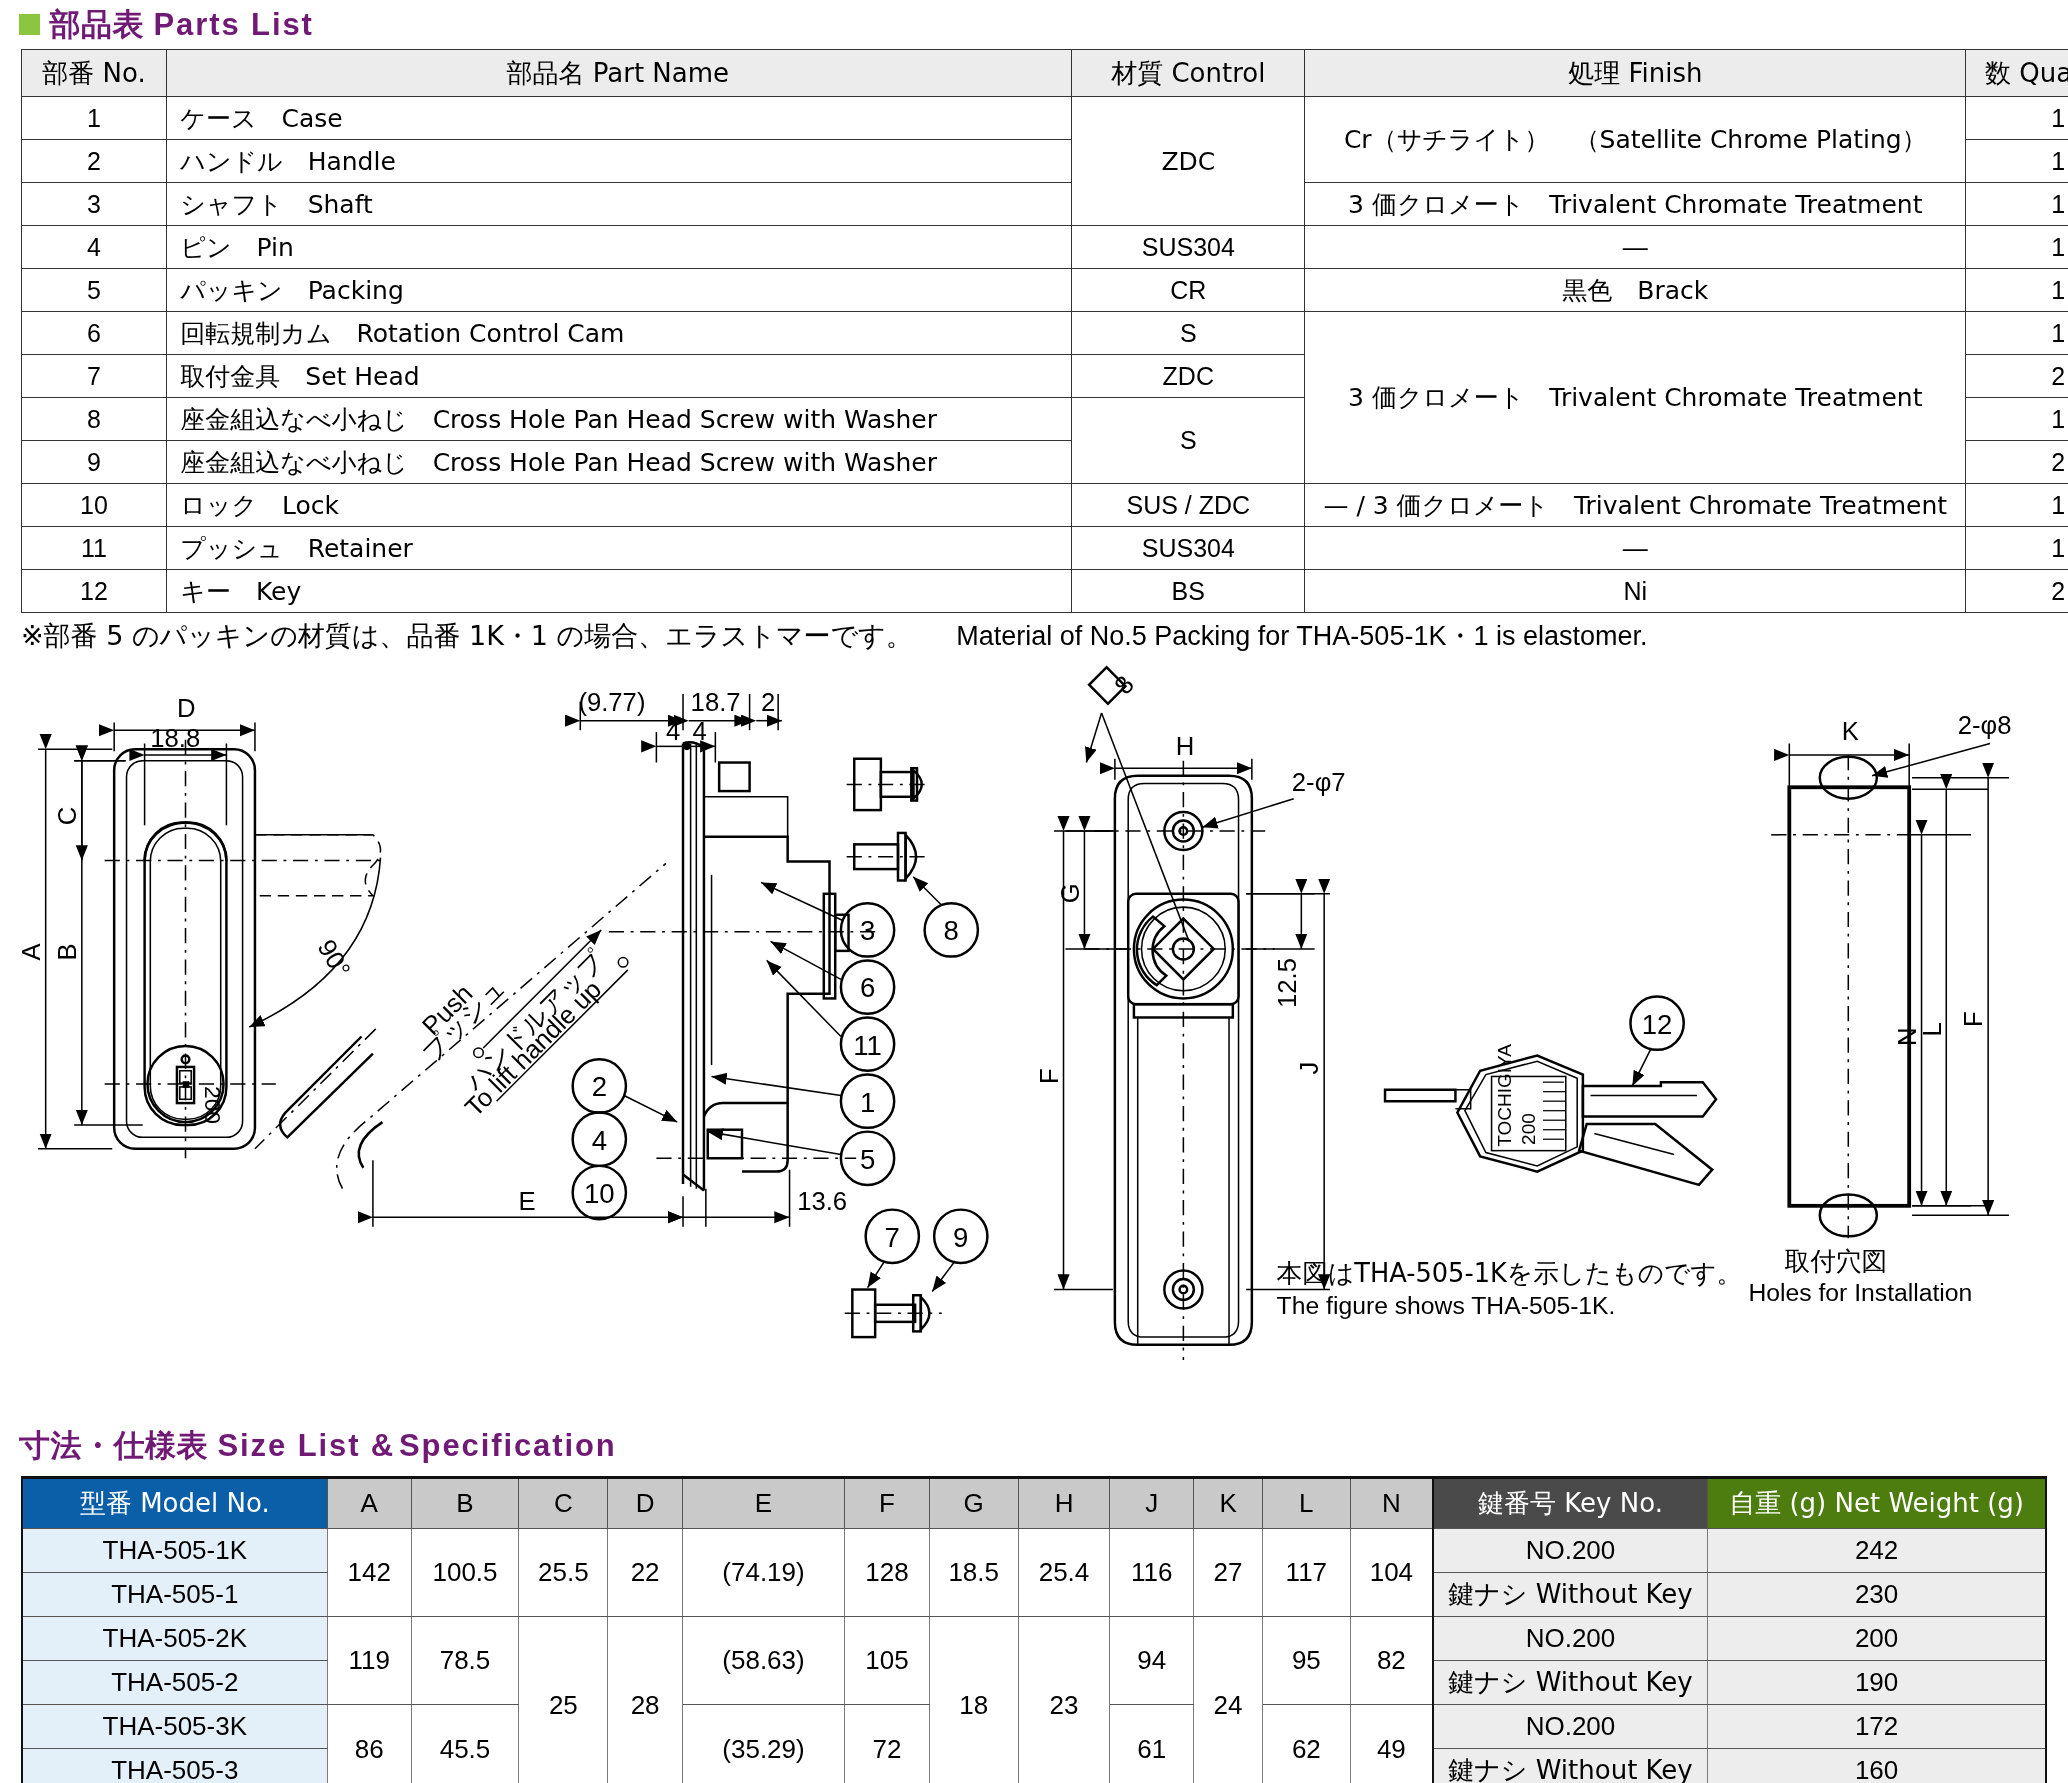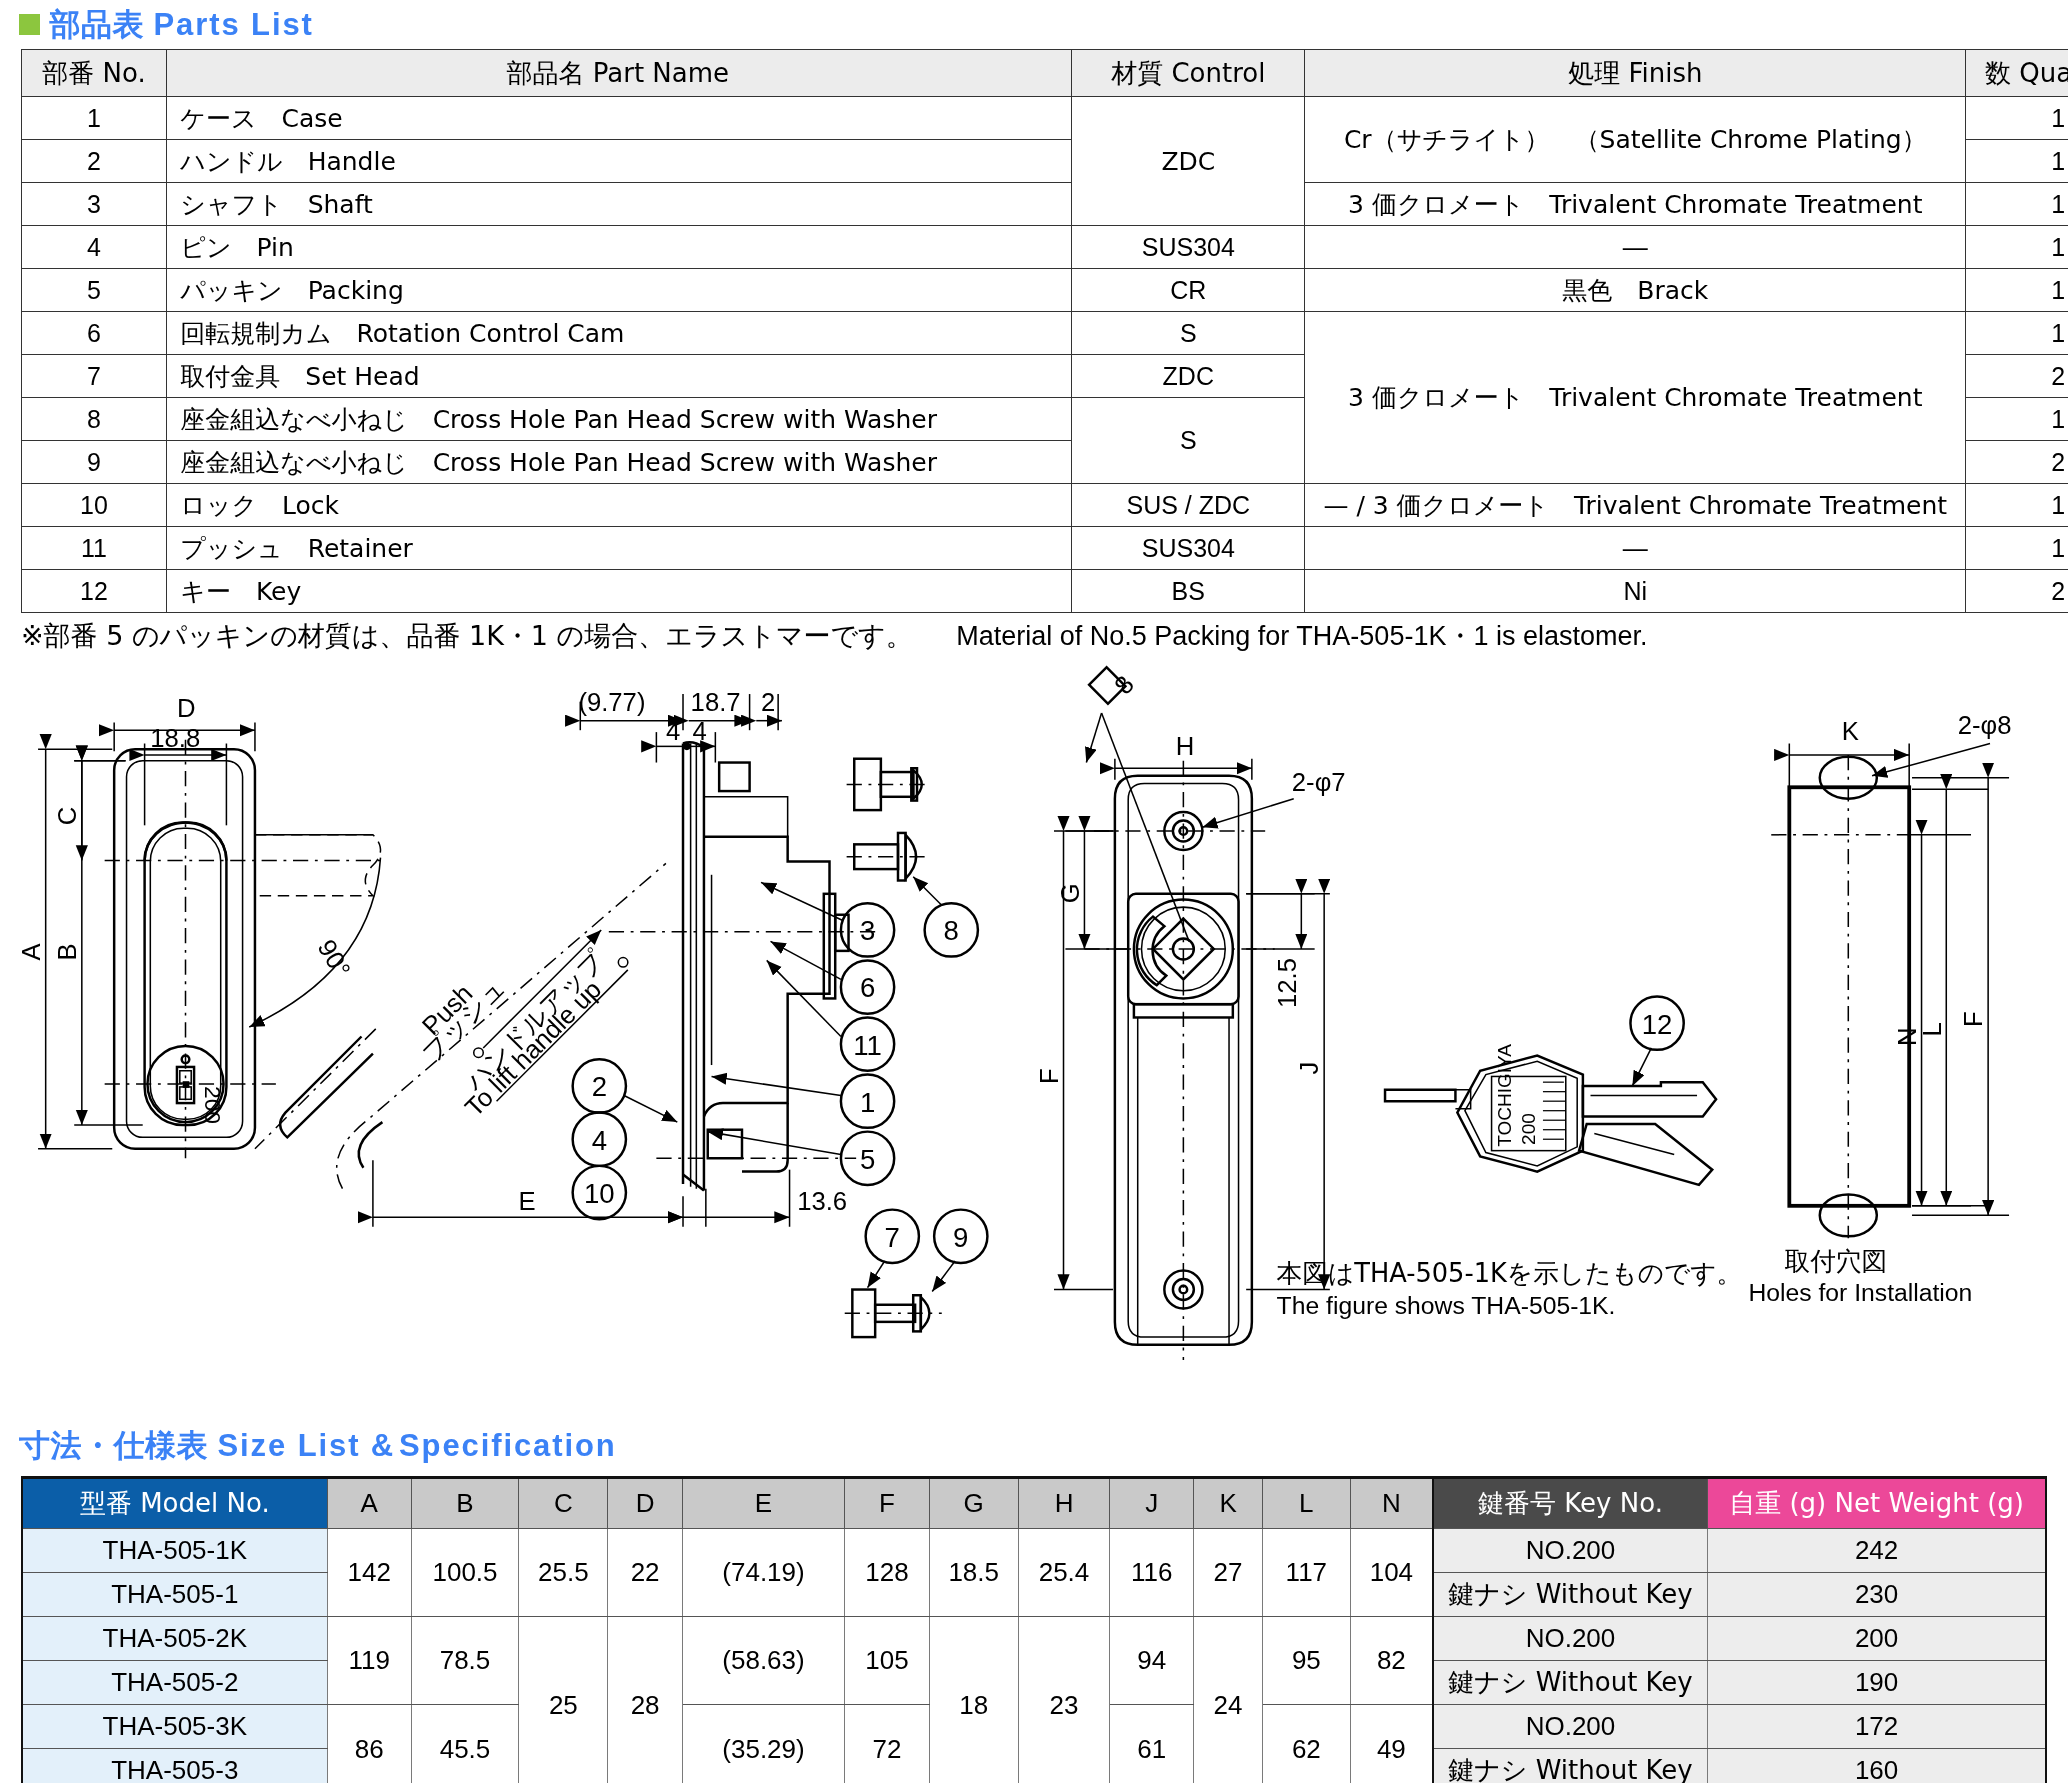--- a/index.html
+++ b/index.html
@@ -1,18 +1,18 @@
 <!DOCTYPE html>
 <html style="font-size:15px"><head>
 <meta charset="utf-8">
 <style>
   html,body{margin:0;padding:0;background:#fff;}
   body{width:2069px;height:1783px;font-family:"Liberation Sans",sans-serif;color:#000;position:relative;overflow:hidden;}
 
-  .sec-title{display:flex;align-items:center;gap:9.5px;font-size:31px;font-weight:700;color:#3b82f6;letter-spacing:0.5px;}
+  .sec-title{display:flex;align-items:center;gap:9.5px;font-size:31px;font-weight:700;color:#701a75;letter-spacing:0.5px;}
   .sec-title .sq{width:21px;height:21px;background:#8CC63E;display:inline-block;}
   .sec-title .jp{font-family:"DejaVu Sans",sans-serif;font-weight:700;}
   .sec-title .en{letter-spacing:1.9px;}
 
   
   #parts-wrap{position:absolute;left:21px;top:49px;width:2026px;}
   table.parts{border-collapse:collapse;width:2026px;table-layout:fixed;}
   table.parts td,table.parts th{border:1.9px solid #333;font-size:25px;padding:0 16px;height:42px;text-align:center;font-weight:400;}
   table.parts thead th{background:#ececec;font-size:26px;height:46px;}
   .c-no{width:112px;}
@@ -26,21 +26,21 @@
 
   
   #spec-title{position:absolute;left:19px;top:1425px;}
   #spec-wrap{position:absolute;left:21px;top:1476px;width:2026px;}
   table.spec{border-collapse:collapse;width:2026px;table-layout:fixed;}
   table.spec td,table.spec th{border:1px solid #555;font-size:26px;text-align:center;height:43px;font-weight:400;padding:0 1.9px;}
   table.spec thead th{height:49px;}
   .th-model{background:#0B5EA8;color:#fff;font-size:27px;width:304px;}
   .th-dim{background:#c9c9c9;color:#000;}
   .th-key{background:#4a4a4a;color:#fff;width:276px;font-size:27px;}
-  .th-wt{background:#ec4899;color:#fff;width:333px;font-size:27px;}
+  .th-wt{background:#4d7c0f;color:#fff;width:333px;font-size:27px;}
   td.model{background:#E3F0FA;font-size:28.5px;}
   td.keyc,td.wtc{background:#ededed;}
   table.spec tbody tr td{border-left:1px solid #7a7a7a;border-right:1px solid #7a7a7a;}
   .topline{border-top:3.8px solid #111!important;}
   .botline{border-bottom:3.8px solid #111!important;}
   .thickR{border-right:2.9px solid #111!important;}
   .thickL{border-left:2.9px solid #111!important;}
 
   
   #drawings{position:absolute;left:0;top:656px;width:2069px;height:761px;}

